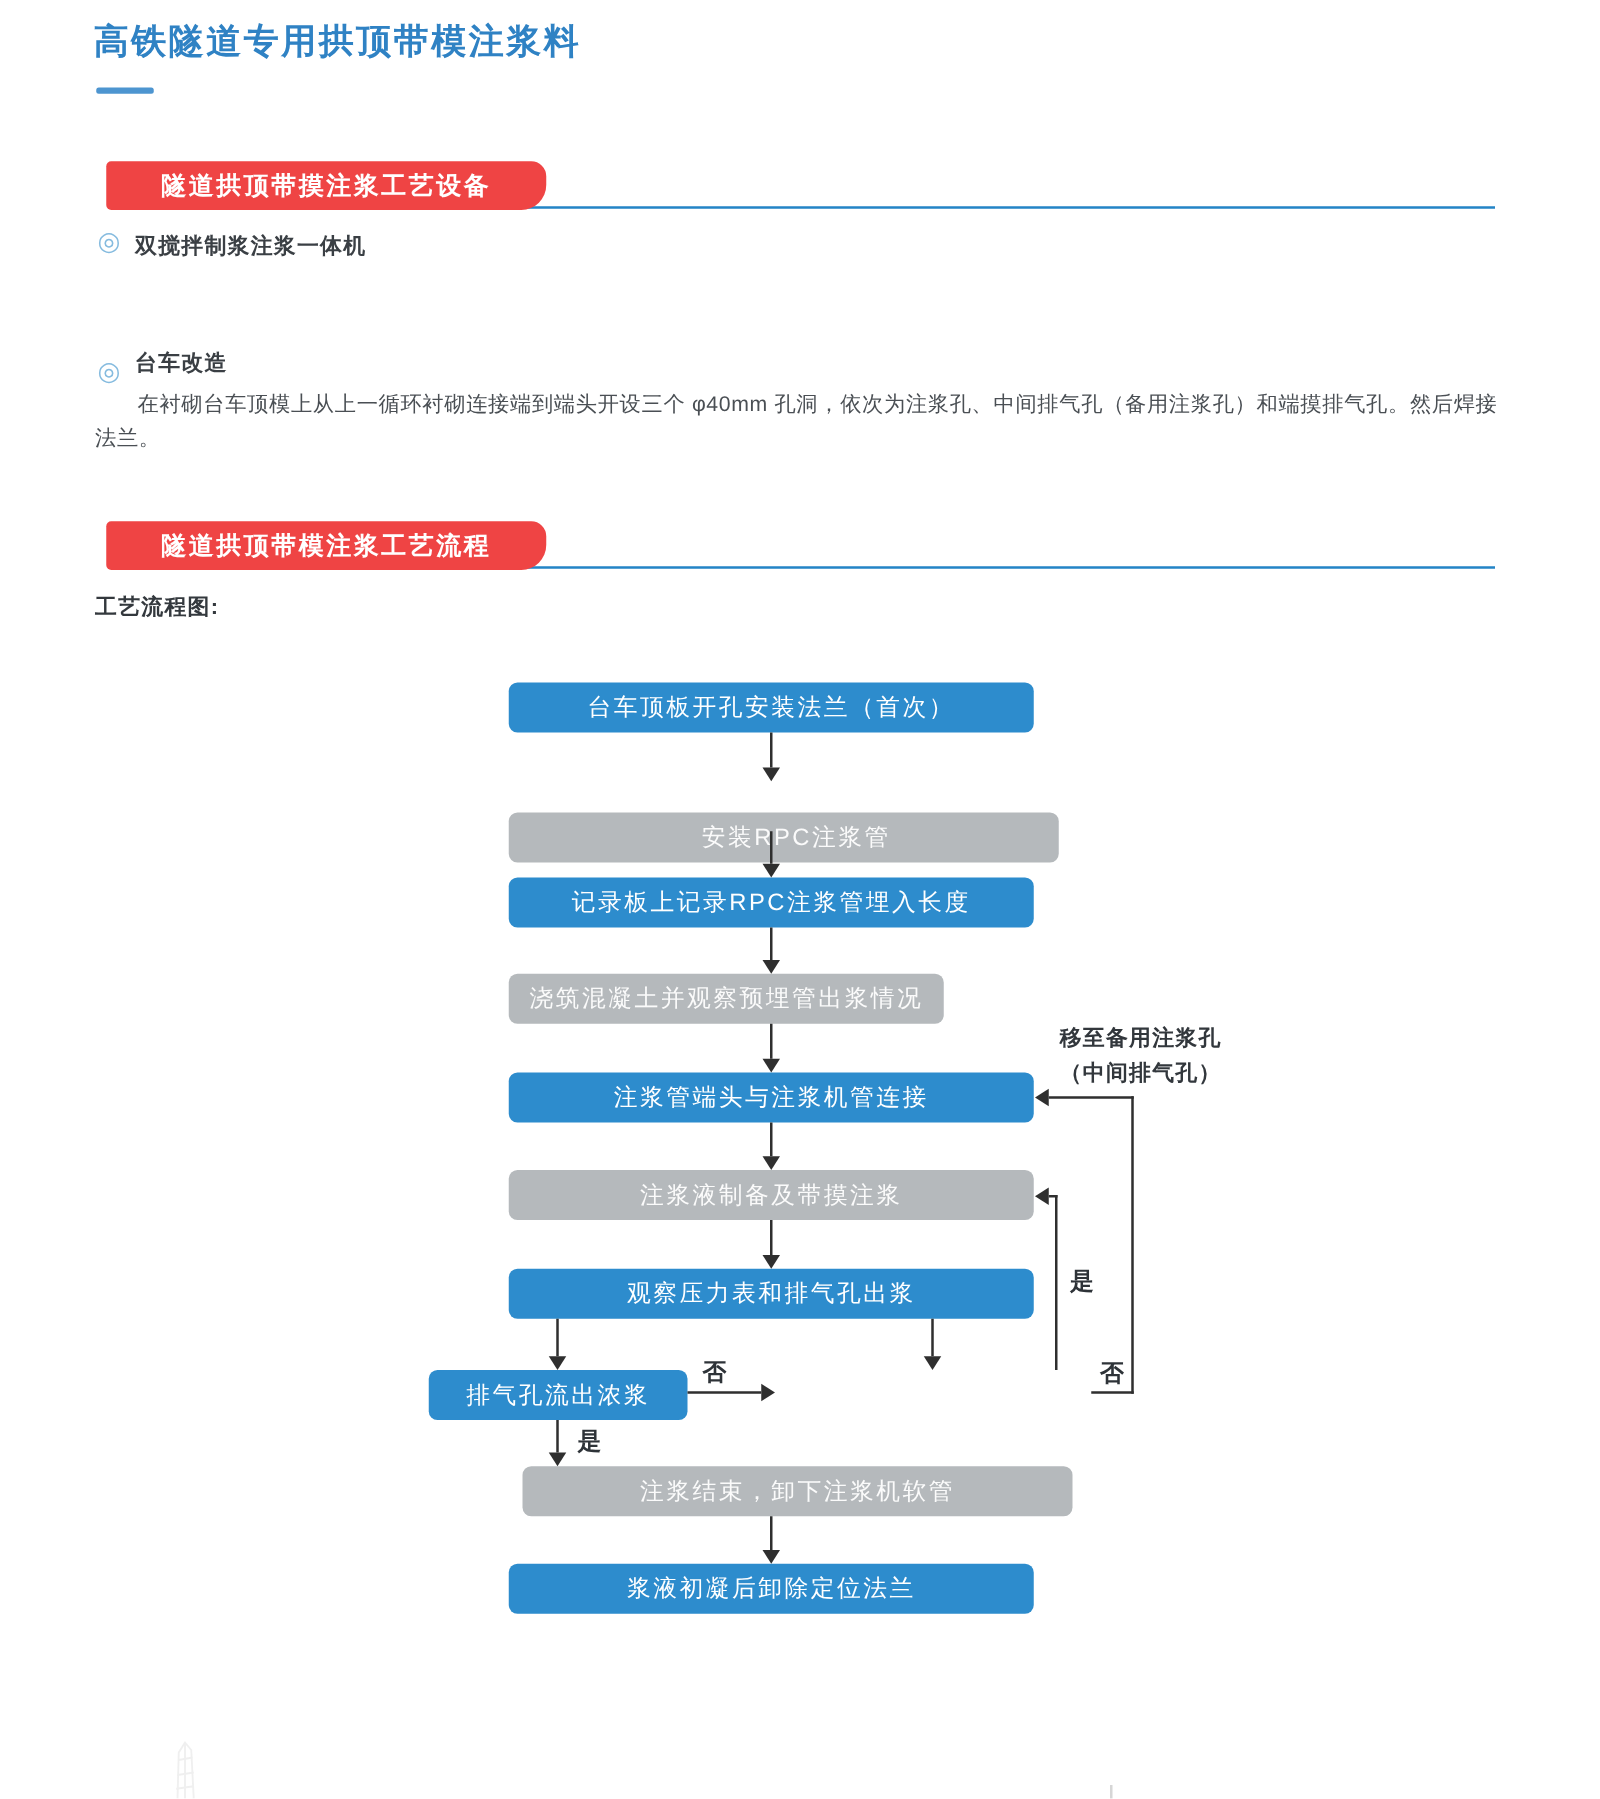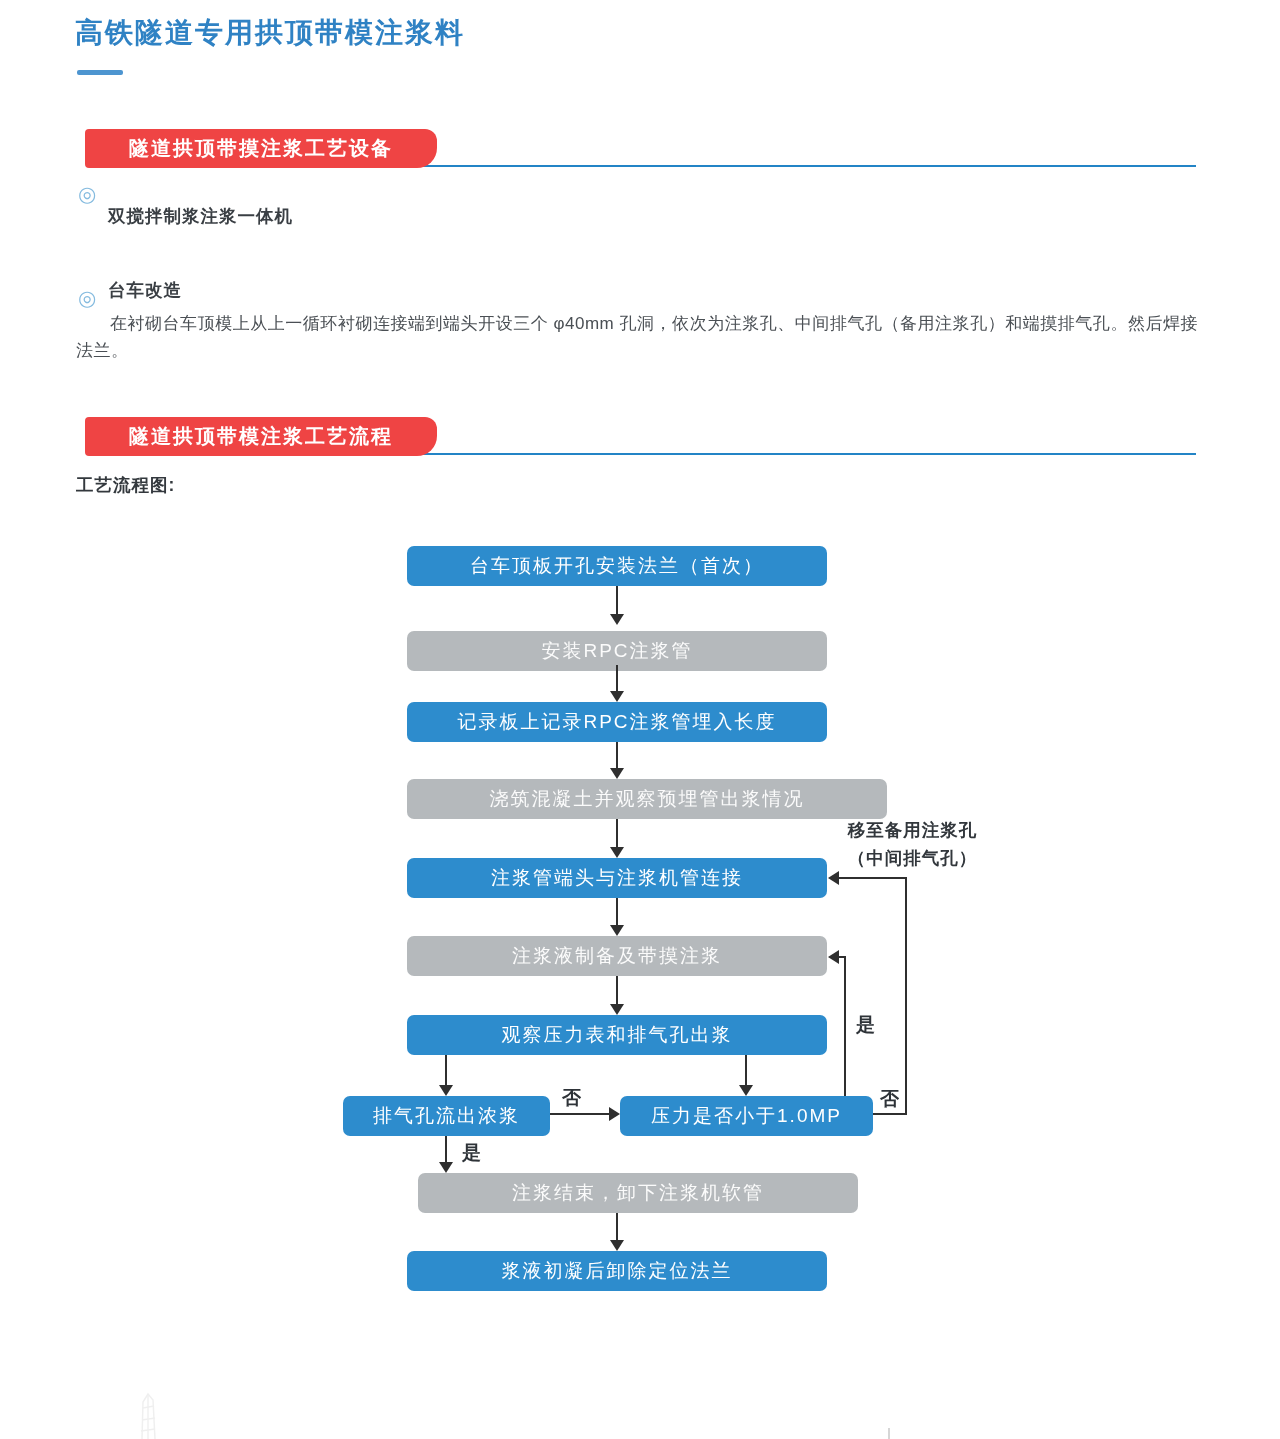--- a/index.html
+++ b/index.html
@@ -79,41 +79,40 @@
 
 <div id="page">
 
   <h1 class="abs" id="page-title" style="margin:0;">高铁隧道专用拱顶带模注浆料</h1>
   <div class="abs" id="title-underline"></div>
 
   <div class="abs banner" style="left:85px;top:129px;">隧道拱顶带摸注浆工艺设备</div>
   <div class="abs banner-rule" style="left:420px;top:165px;width:776px;"></div>
 
   <span class="abs bullet-icon" style="left:78px;top:182px;">◎</span>
-  <span class="abs bullet-heading" style="left:108px;top:184px;margin-top:20px;">双搅拌制浆注浆一体机</span>
+  <span class="abs bullet-heading" style="left:108px;top:184px;">双搅拌制浆注浆一体机</span>
 
   <span class="abs bullet-icon" style="left:78px;top:286px;">◎</span>
   <span class="abs bullet-heading" style="left:108px;top:278px;">台车改造</span>
   <p class="abs body-para" style="left:76px;top:310px;margin:0;">在衬砌台车顶模上从上一循环衬砌连接端到端头开设三个 φ40mm 孔洞，依次为注浆孔、中间排气孔（备用注浆孔）和端摸排气孔。然后焊接法兰。</p>
 
   <div class="abs banner" style="left:85px;top:417px;">隧道拱顶带模注浆工艺流程</div>
   <div class="abs banner-rule" style="left:420px;top:453px;width:776px;"></div>
 
   <div class="abs flow-label" style="left:76px;top:473px;">工艺流程图:</div>
 
   <div class="flow-box blue" style="left:407px;top:546px;width:420px;">台车顶板开孔安装法兰（首次）</div>
-  <div class="flow-box gray" style="left:407px;top:631px;width:420px;">安装RPC注浆管</div>
+  <div class="flow-box gray" style="left:407px;top:650px;width:420px;padding-left:20px;">安装RPC注浆管</div>
   <div class="flow-box blue" style="left:407px;top:702px;width:420px;">记录板上记录RPC注浆管埋入长度</div>
-  <div class="flow-box gray" style="left:407px;top:779px;width:480px;">浇筑混凝土并观察预埋管出浆情况</div>
+  <div class="flow-box gray" style="left:407px;top:779px;width:348px;">浇筑混凝土并观察预埋管出浆情况</div>
   <div class="flow-box blue" style="left:407px;top:858px;width:420px;">注浆管端头与注浆机管连接</div>
   <div class="flow-box gray" style="left:407px;top:936px;width:420px;">注浆液制备及带摸注浆</div>
   <div class="flow-box blue" style="left:407px;top:1015px;width:420px;">观察压力表和排气孔出浆</div>
 
   <div class="flow-box blue" style="left:343px;top:1096px;width:207px;">排气孔流出浓浆</div>
-  <div class="flow-box blue" style="left:620px;top:1096px;width:253px;">压力是否小于1.0MP</div>
 
   <div class="flow-box gray" style="left:407px;top:1173px;width:440px;margin-left:11px;">注浆结束，卸下注浆机软管</div>
   <div class="flow-box blue" style="left:407px;top:1251px;width:420px;">浆液初凝后卸除定位法兰</div>
 
   <div class="vline" style="left:616px;top:586px;height:28px;"></div>
   <div class="arr-down" style="left:610px;top:614px;"></div>
 
   <div class="vline" style="left:616px;top:665px;height:26px;"></div>
   <div class="arr-down" style="left:610px;top:691px;"></div>
 

